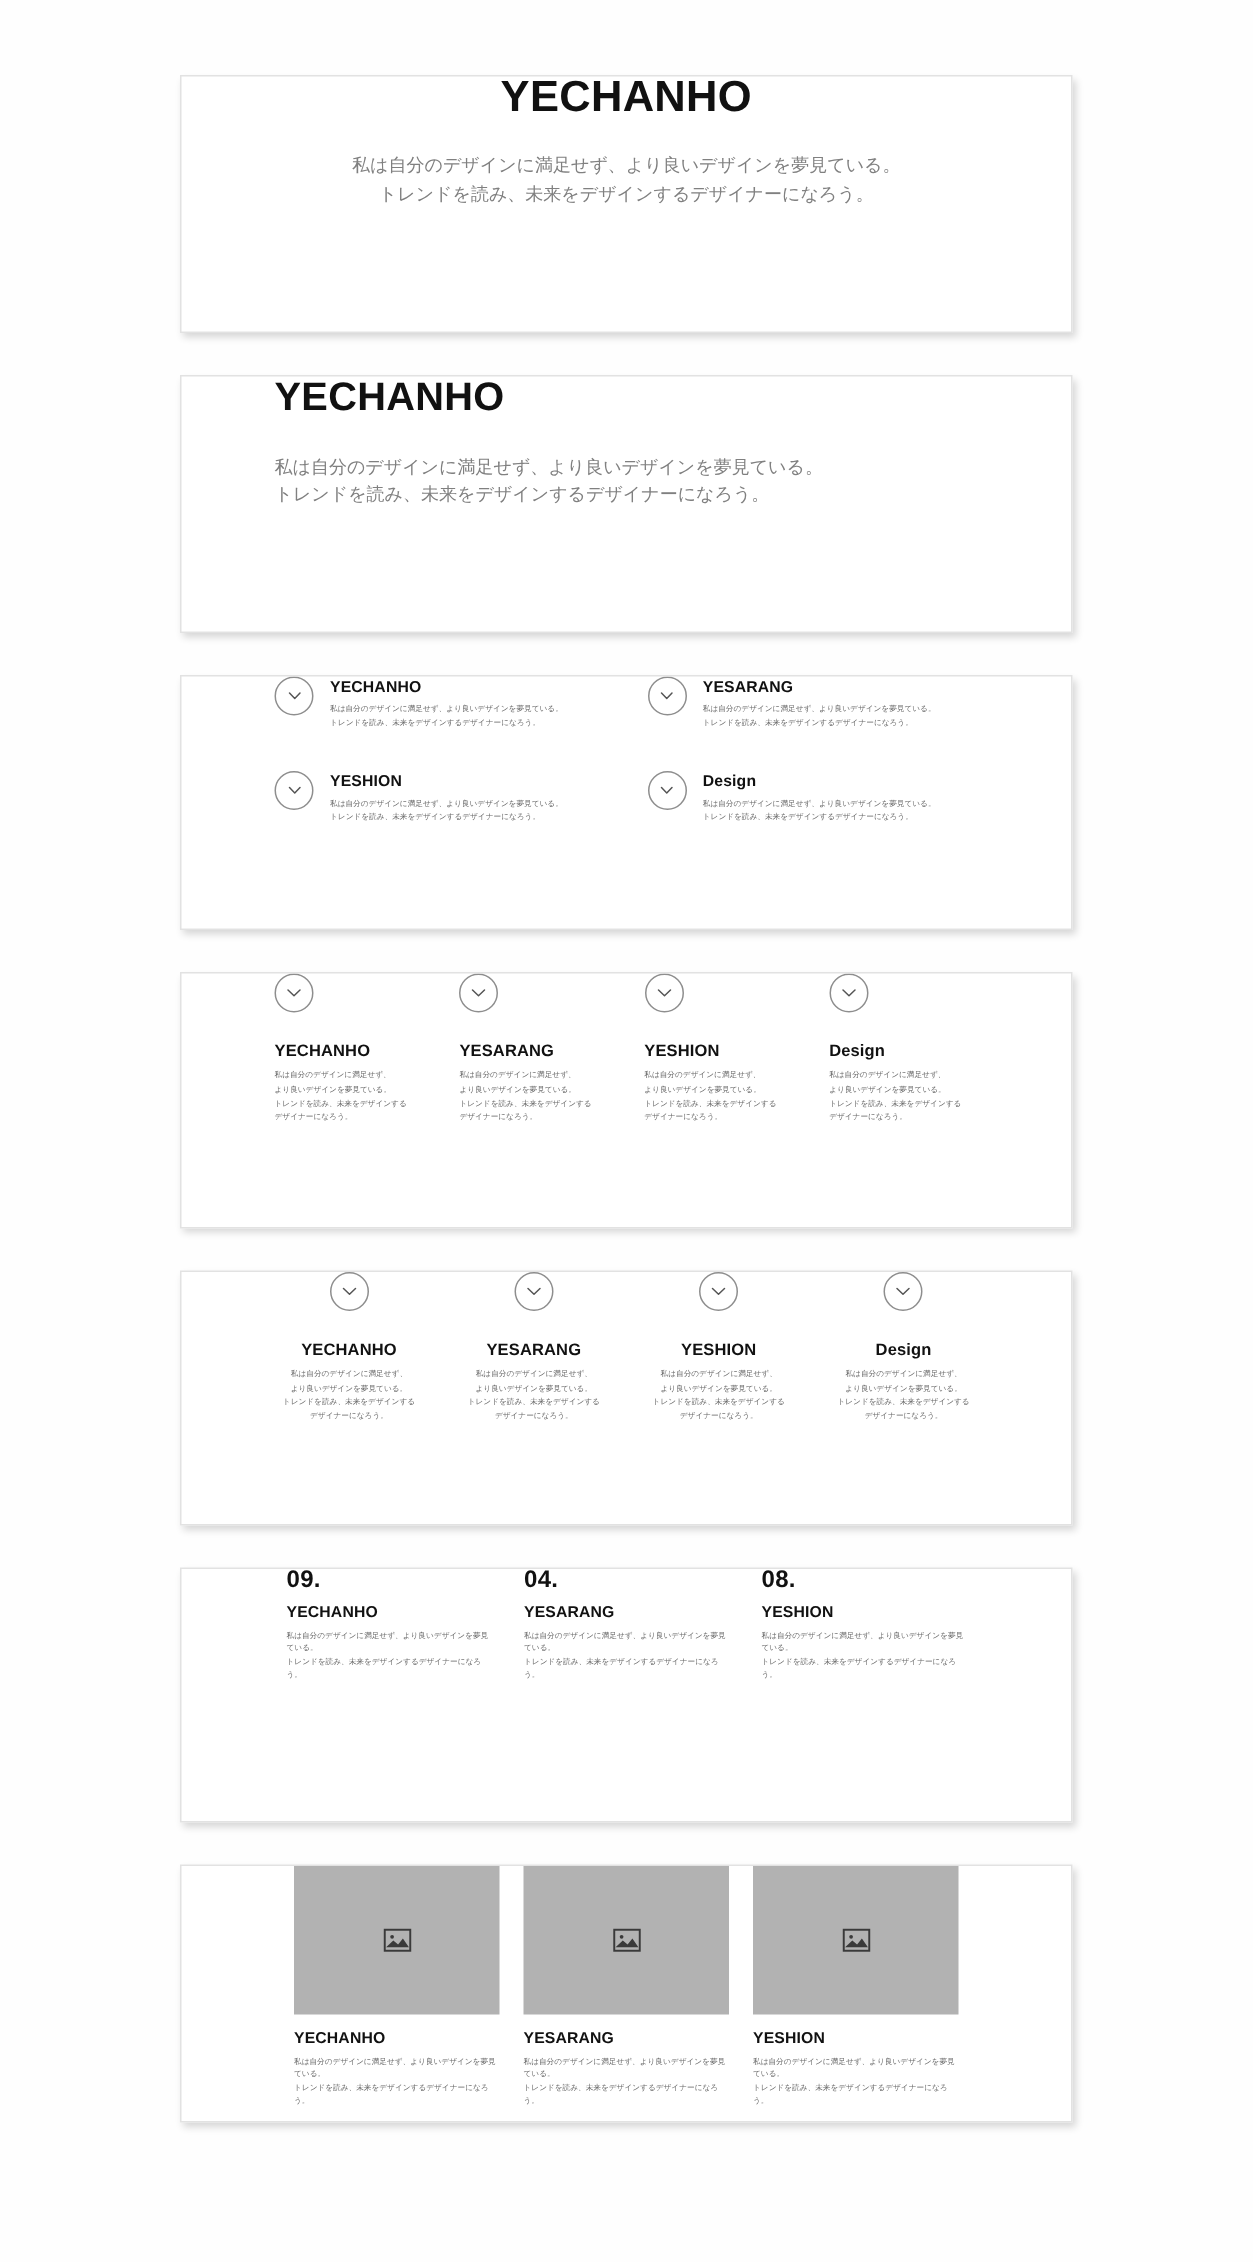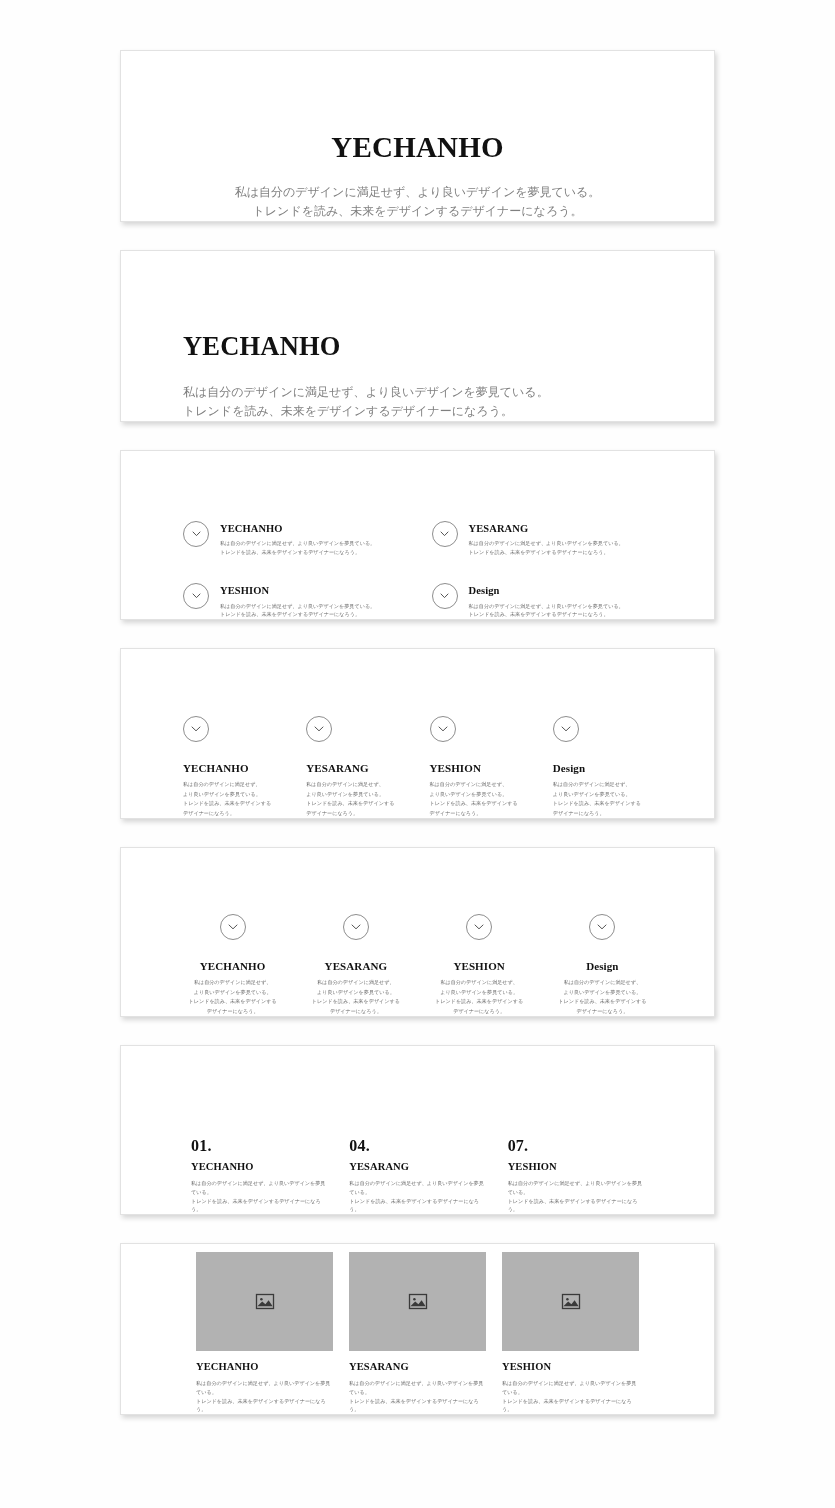--- a/index.html
+++ b/index.html
@@ -19,23 +19,22 @@
   
   .card {
     position: relative;
     width: 595px;
     margin: 0 auto 28px auto;
     background: #ffffff;
     border: 1px solid #e2e2e2;
     box-shadow: 2px 3px 5px rgba(0,0,0,0.16);
     display: flex;
     flex-direction: column;
-    justify-content: flex-end;
+    justify-content: flex-start;
     overflow: hidden;
-    font-family: Liberation Serif, serif;
   }
   .card:last-child { margin-bottom: 0; }
 
   .card-1 { height: 172px; }
   .card-2 { height: 172px; }
   .card-3 { height: 170px; }
   .card-4 { height: 171px; }
   .card-5 { height: 170px; }
   .card-6 { height: 170px; }
   .card-7 { height: 172px; }
@@ -382,35 +381,35 @@
 デザイナーになろう。</div>
     </div>
 
   </div>
 </section>
 
 <section class="card card-6">
   <div class="grid3">
 
     <div class="num-item">
-      <div class="num-num">01.</div>
+      <div class="num-num">09.</div>
       <div class="num-title">YECHANHO</div>
       <div class="num-desc">私は自分のデザインに満足せず、より良いデザインを夢見ている。
 トレンドを読み、未来をデザインするデザイナーになろう。</div>
     </div>
 
     <div class="num-item">
       <div class="num-num">04.</div>
       <div class="num-title">YESARANG</div>
       <div class="num-desc">私は自分のデザインに満足せず、より良いデザインを夢見ている。
 トレンドを読み、未来をデザインするデザイナーになろう。</div>
     </div>
 
     <div class="num-item">
-      <div class="num-num">07.</div>
+      <div class="num-num">08.</div>
       <div class="num-title">YESHION</div>
       <div class="num-desc">私は自分のデザインに満足せず、より良いデザインを夢見ている。
 トレンドを読み、未来をデザインするデザイナーになろう。</div>
     </div>
 
   </div>
 </section>
 
 <section class="card card-7">
   <div class="grid3img">

